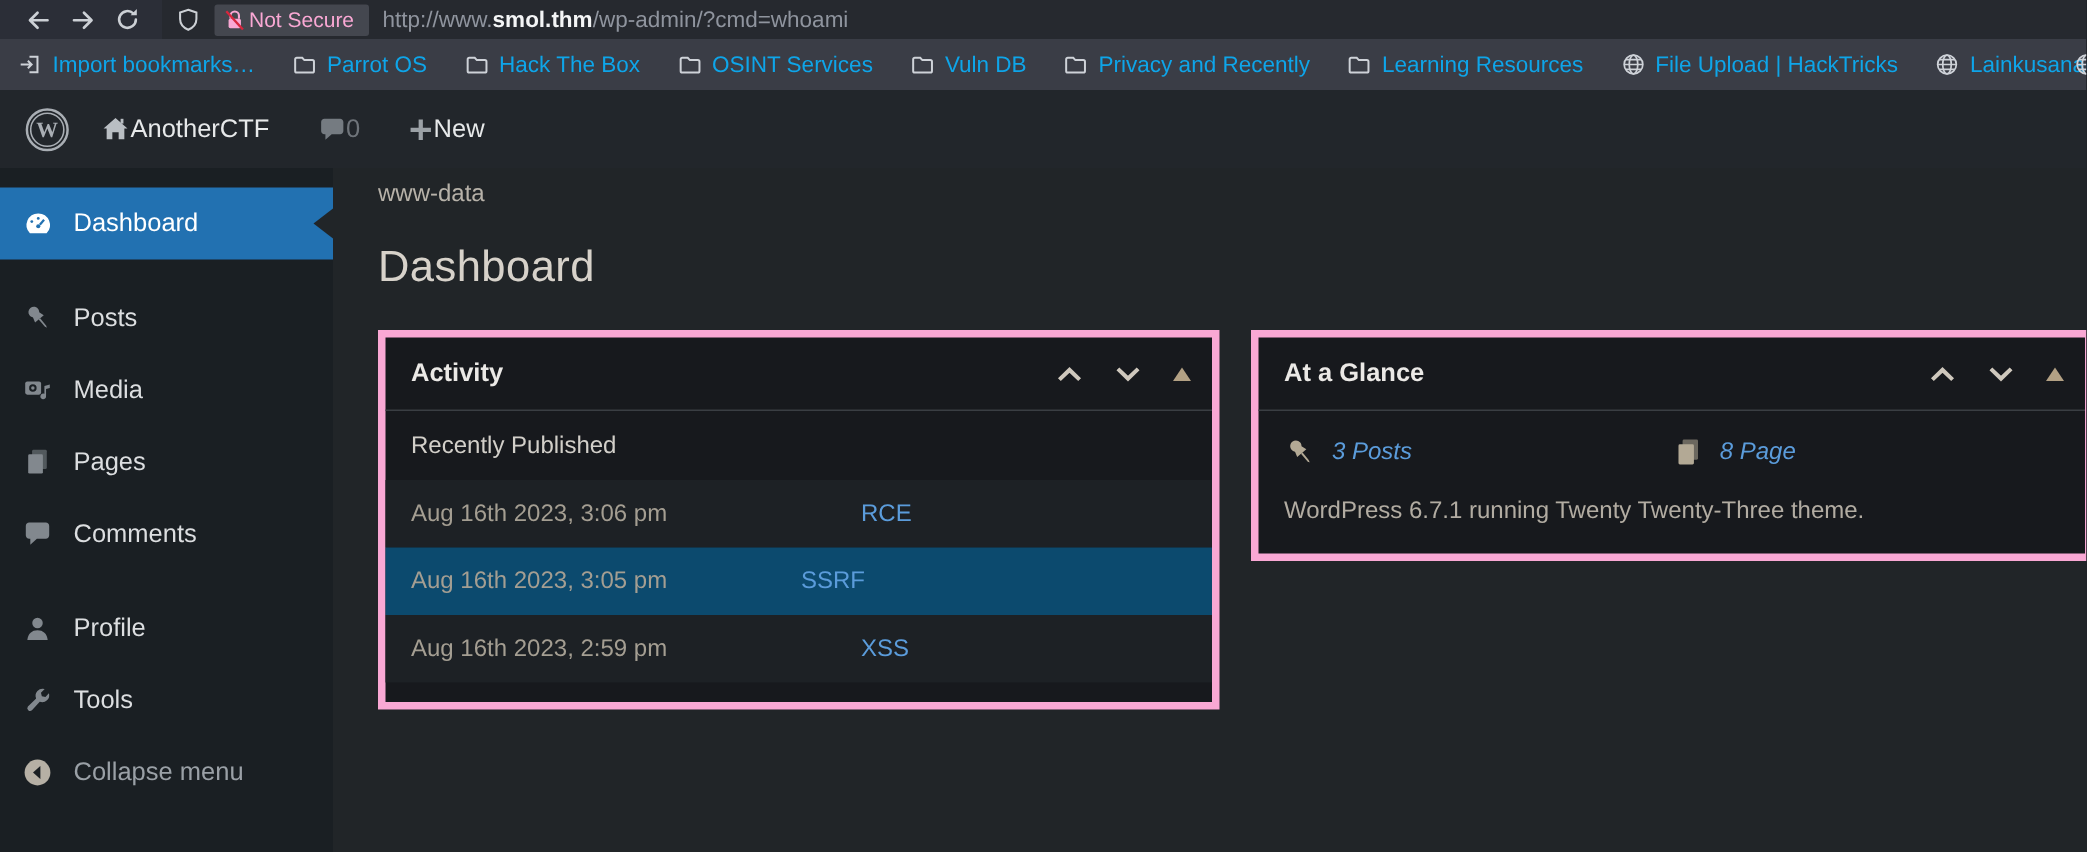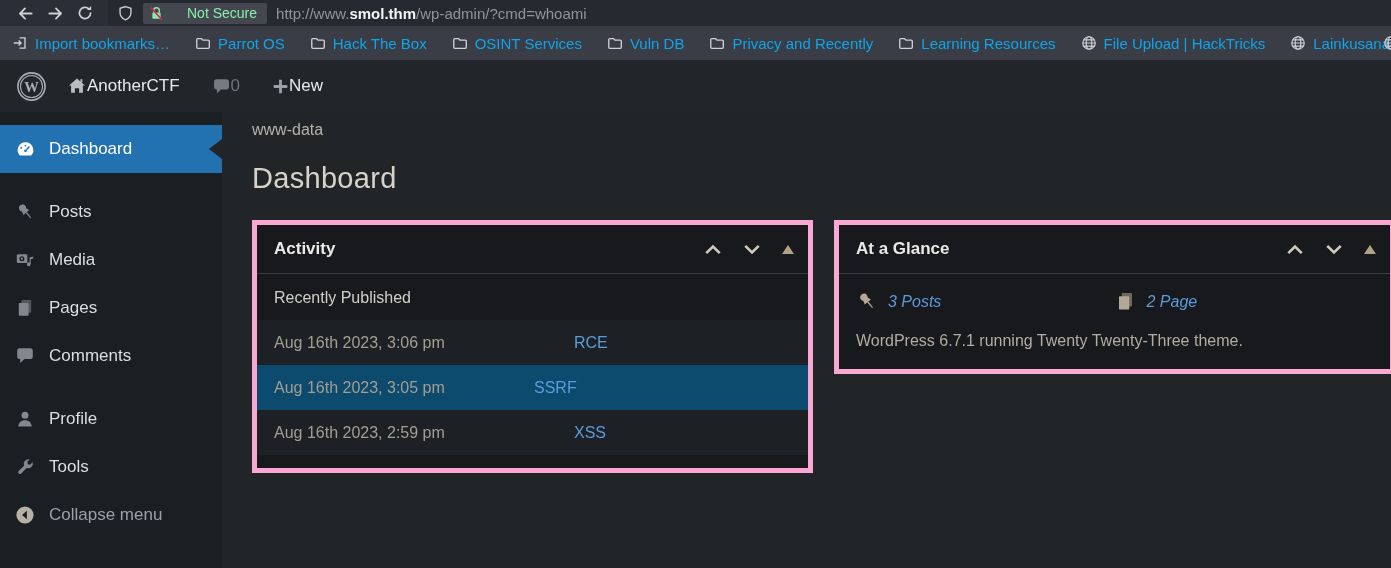--- a/index.html
+++ b/index.html
@@ -4,21 +4,21 @@
 <style>
   html,body{margin:0;padding:0;background:#212528;}
   body{font-family:"Liberation Sans",sans-serif;-webkit-font-smoothing:antialiased;}
   .screen{width:1391px;height:568px;overflow:hidden;display:flex;flex-direction:column;background:#212528;}
 
   
   .toolbar{height:26px;background:#2b2e37;display:flex;align-items:center;padding-left:10px;flex:none;color:#ccd0d5;}
   .nav-btn{width:30px;display:flex;justify-content:center;align-items:center;cursor:pointer;}
   .urlbar{flex:1;align-self:stretch;background:#26292f;display:flex;align-items:center;gap:9px;padding-left:9px;margin-left:8px;}
   .shield{display:flex;color:#ccd0d5;}
-  .chip{background:#44474f;height:21px;border-radius:2px;display:flex;align-items:center;gap:23px;padding:0 10px 0 6px;color:#86efac;font-size:14px;flex:none;cursor:pointer;}
+  .chip{background:#44474f;height:21px;border-radius:2px;display:flex;align-items:center;gap:2px;padding:0 10px 0 6px;color:#f9a8d4;font-size:14px;flex:none;cursor:pointer;}
   .url-text{font-size:15px;color:#8f949e;white-space:nowrap;}
   .url-domain{color:#f4f5f6;font-weight:700;}
 
   
   .bookmarks{height:34px;background:#3a3d46;display:flex;align-items:center;gap:25px;padding-left:12px;flex:none;font-size:15px;color:#0ea5e9;white-space:nowrap;overflow:hidden;position:relative;}
   .bm{display:flex;align-items:center;gap:7px;cursor:pointer;flex:none;}
   .bm .ico{display:flex;color:#ced2d8;}
   .bm-partial{position:absolute;right:-8px;top:9px;display:flex;color:#ced2d8;}
 
   
@@ -396,21 +396,21 @@
                   </span>
                 <a class="post-link">3 Posts</a>
               </span>
               <span class="count-item">
                 <span class="gico">
                     <svg viewBox="0 0 20 20" width="21" height="21">
                       <rect x="6.4" y="1.9" width="9.8" height="12.8" rx=".9" fill="currentColor" opacity=".55"></rect>
                       <rect x="3.8" y="4.9" width="9.8" height="12.8" rx=".9" fill="currentColor"></rect>
                     </svg>
                   </span>
-                <a class="post-link">2 Page</a>
+                <a class="post-link">8 Page</a>
               </span>
             </div>
             <div class="glance-text">WordPress 6.7.1 running Twenty Twenty-Three theme.</div>
           </div>
         </div>
 
       </div>
     </div>
   </div>
 </div>

